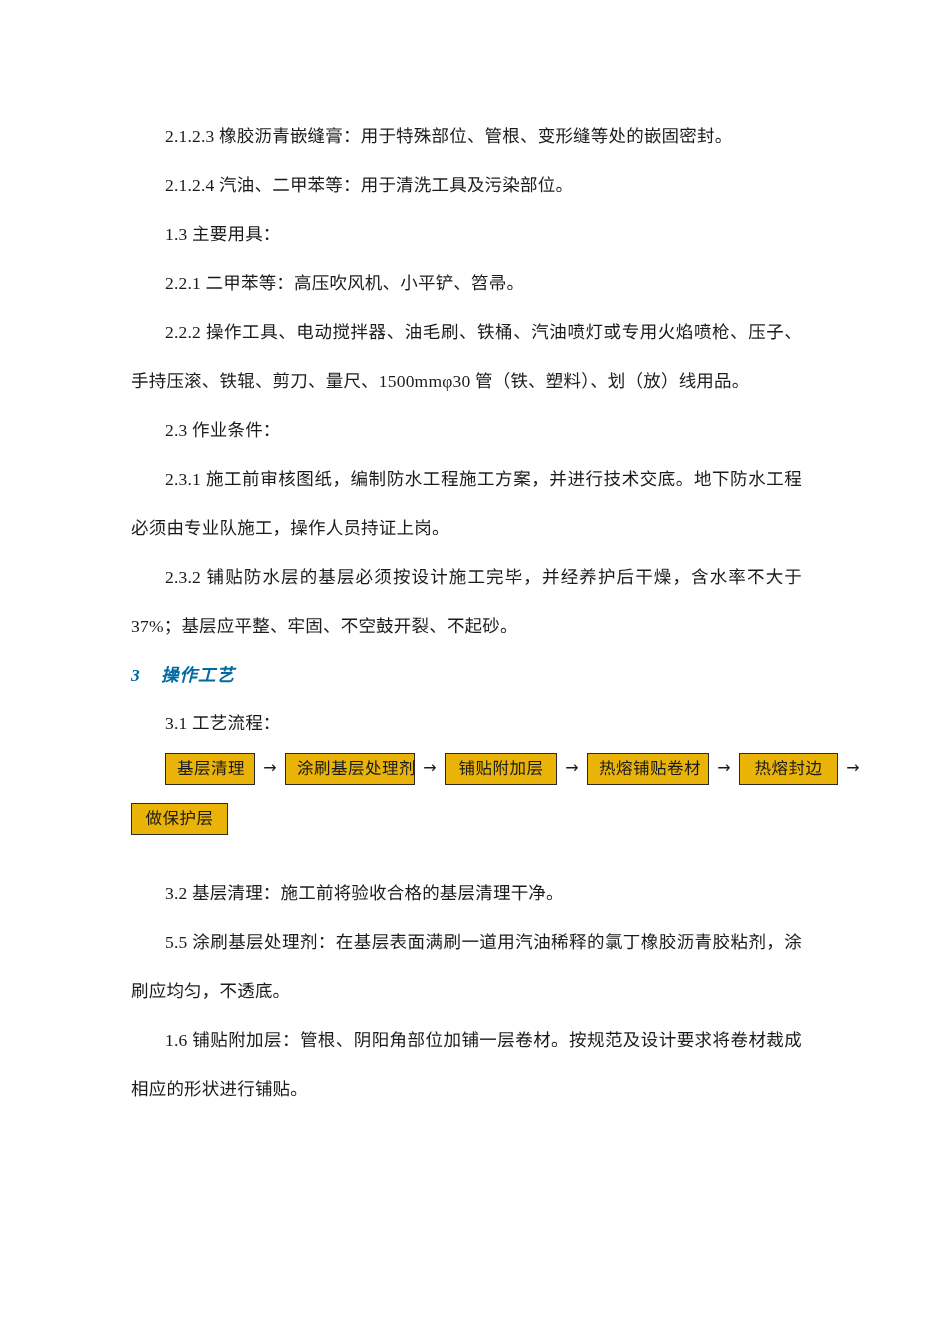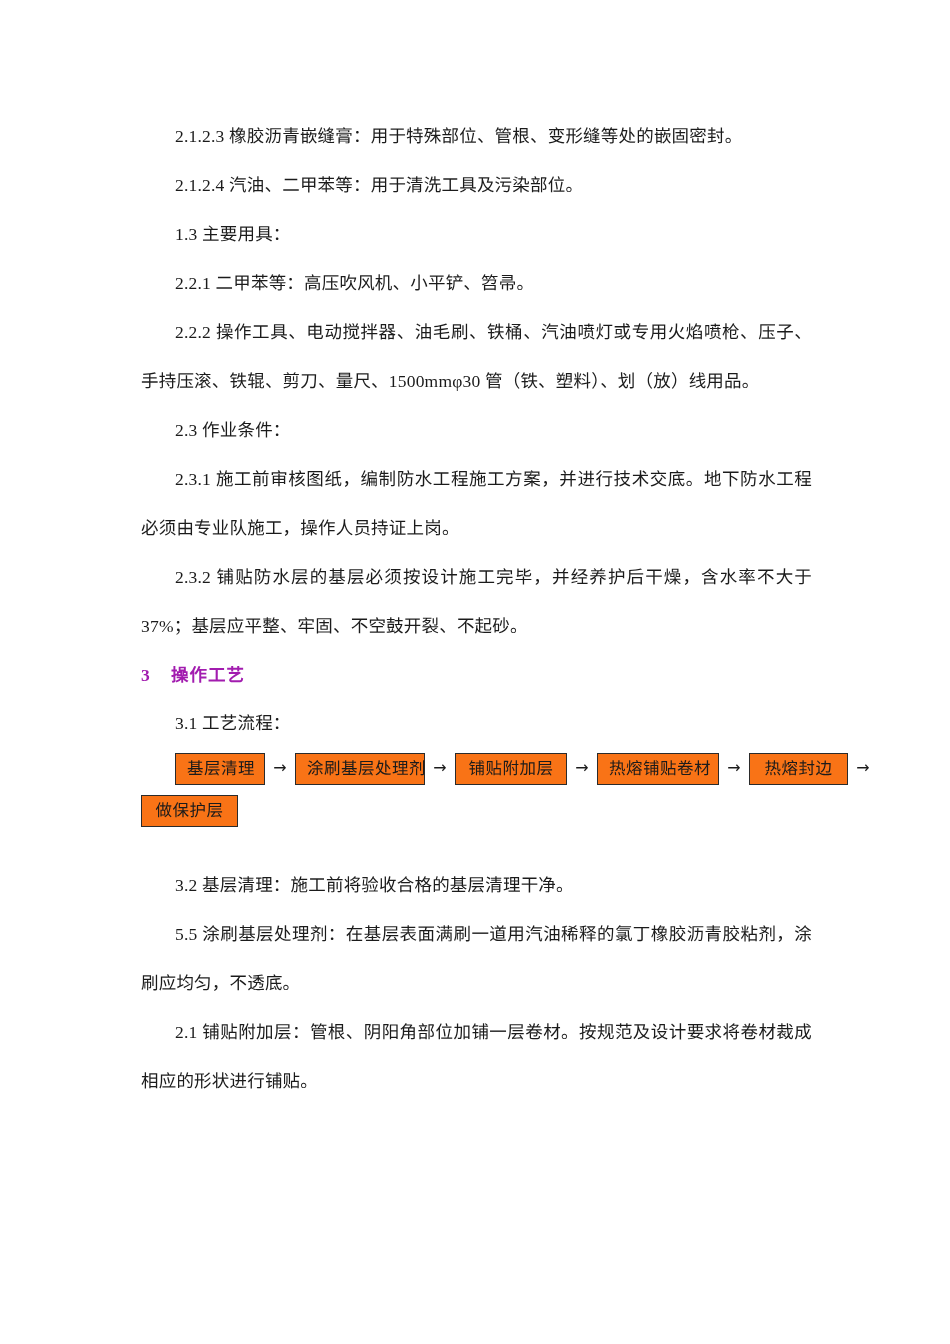--- a/index.html
+++ b/index.html
@@ -12,21 +12,21 @@
     position: relative;
     width: 950px;
     height: 1344px;
     background: #ffffff;
     overflow: hidden;
     font-family: "Liberation Serif", "DejaVu Serif", serif;
     color: #1a1a1a;
   }
   .content {
     position: absolute;
-    left: 141px;
+    left: 131px;
     top: 112px;
     width: 671px;
   }
   
   .para {
     font-size: 17.5px;
     line-height: 49px;
     text-align: justify;
     text-justify: inter-ideograph;
     text-indent: 34px;
@@ -38,21 +38,22 @@
     line-height: 46px;
   }
   
   .heading {
     font-size: 17.5px;
     line-height: 49px;
     font-weight: bold;
     margin: 0;
     text-indent: 0;
     letter-spacing: 1px;
-    color: #a21caf;
+    color: #0369a1;
+    font-style: italic;
   }
   .heading .h-num {
     display: inline-block;
     min-width: 30px;
   }
   
   .flow {
     margin: 0;
     padding: 0;
     line-height: 0;
@@ -62,35 +63,35 @@
     display: block;
     white-space: nowrap;
     line-height: 0;
   }
   .flow-row.row1 {
     margin-left: 34px;
     margin-top: 7px;
   }
   .flow-row.row2 {
     margin-left: 0px;
-    margin-top: 10px;
+    margin-top: 18px;
   }
   .flow-box {
     display: inline-block;
     vertical-align: middle;
     border: 1.3px solid #2b2b2b;
     box-sizing: border-box;
     height: 32px;
     line-height: 29px;
     padding: 0 11px;
     font-family: "Liberation Serif", "DejaVu Serif", serif;
     font-size: 16.5px;
     text-align: center;
     color: #1b1b1b;
-    background: #f97316;
+    background: #eab308;
     letter-spacing: 0.5px;
   }
   .flow-arrow {
     display: inline-block;
     vertical-align: middle;
     width: 30px;
     height: 32px;
     line-height: 30px;
     text-align: center;
     font-size: 16px;
@@ -126,16 +127,16 @@
       </div>
       <div class="flow-row row2">
         <span class="flow-box" style="width:97px">做保护层</span>
       </div>
     </div>
 
     <div class="flow-spacer"></div>
 
     <p class="para">3.2 基层清理：施工前将验收合格的基层清理干净。</p>
     <p class="para">5.5 涂刷基层处理剂：在基层表面满刷一道用汽油稀释的氯丁橡胶沥青胶粘剂，涂刷应均匀，不透底。</p>
-    <p class="para">2.1 铺贴附加层：管根、阴阳角部位加铺一层卷材。按规范及设计要求将卷材裁成相应的形状进行铺贴。</p>
+    <p class="para">1.6 铺贴附加层：管根、阴阳角部位加铺一层卷材。按规范及设计要求将卷材裁成相应的形状进行铺贴。</p>
 
   </div>
 </div>
 
 </body></html>

